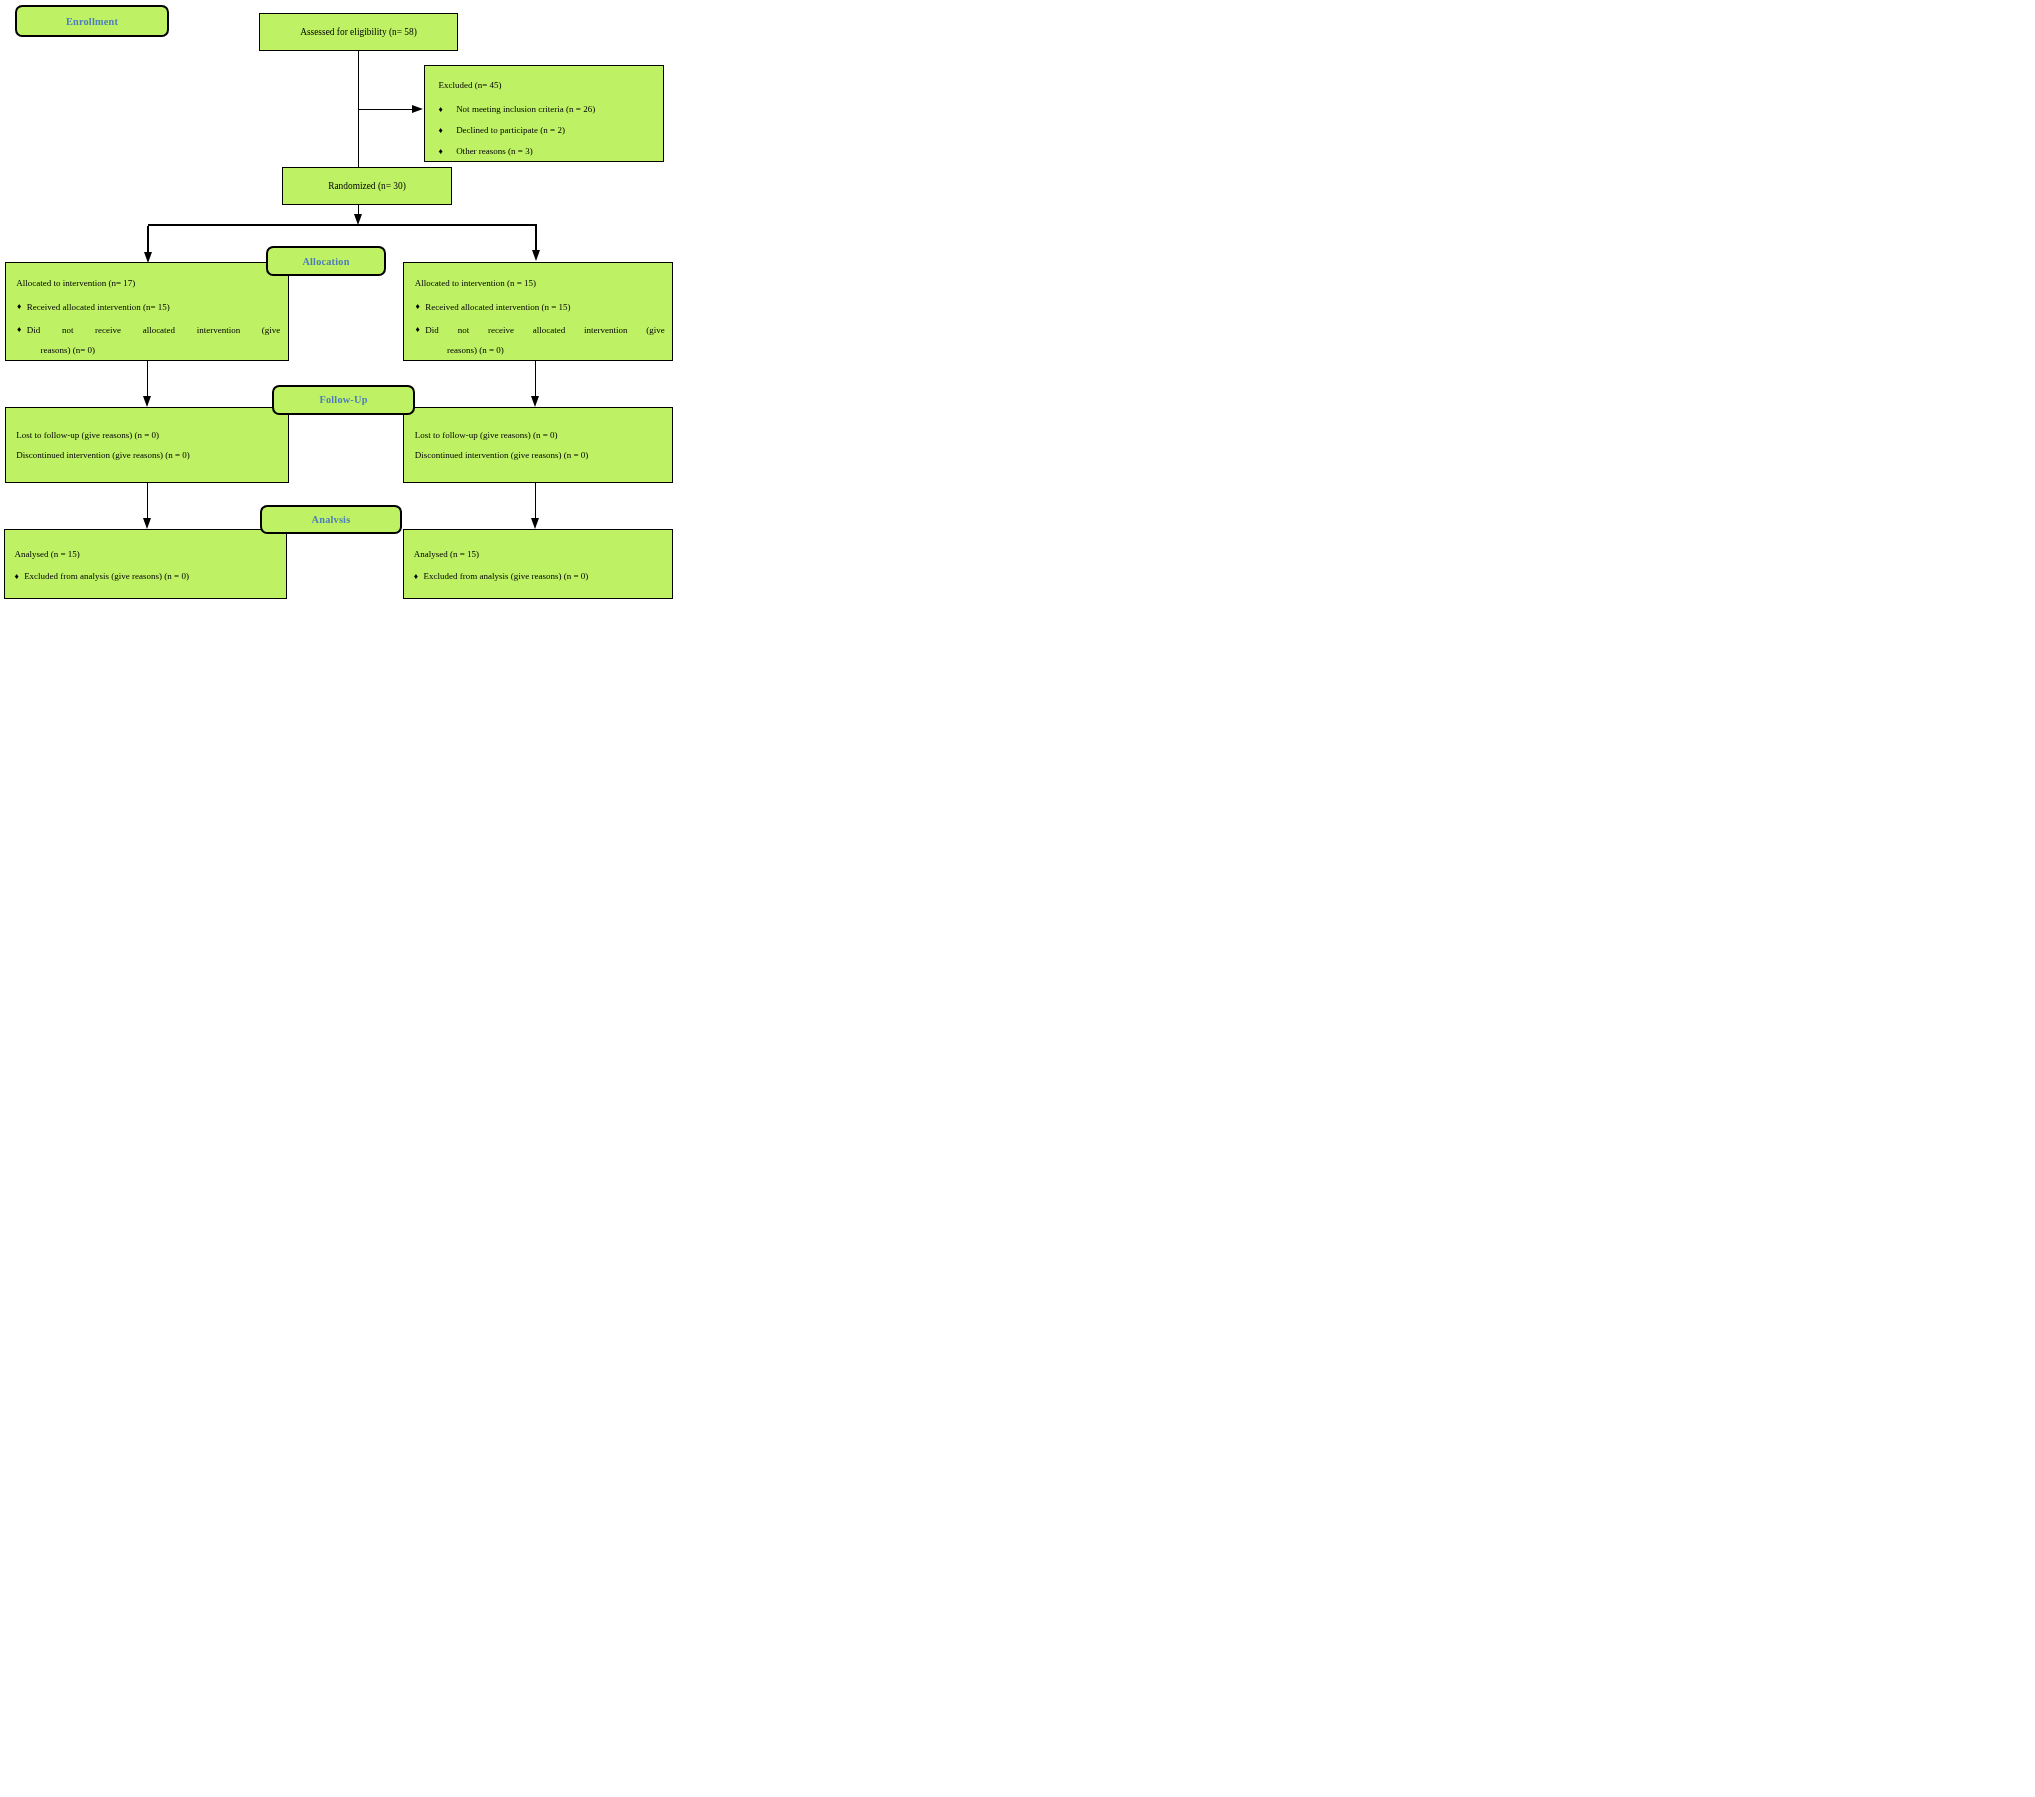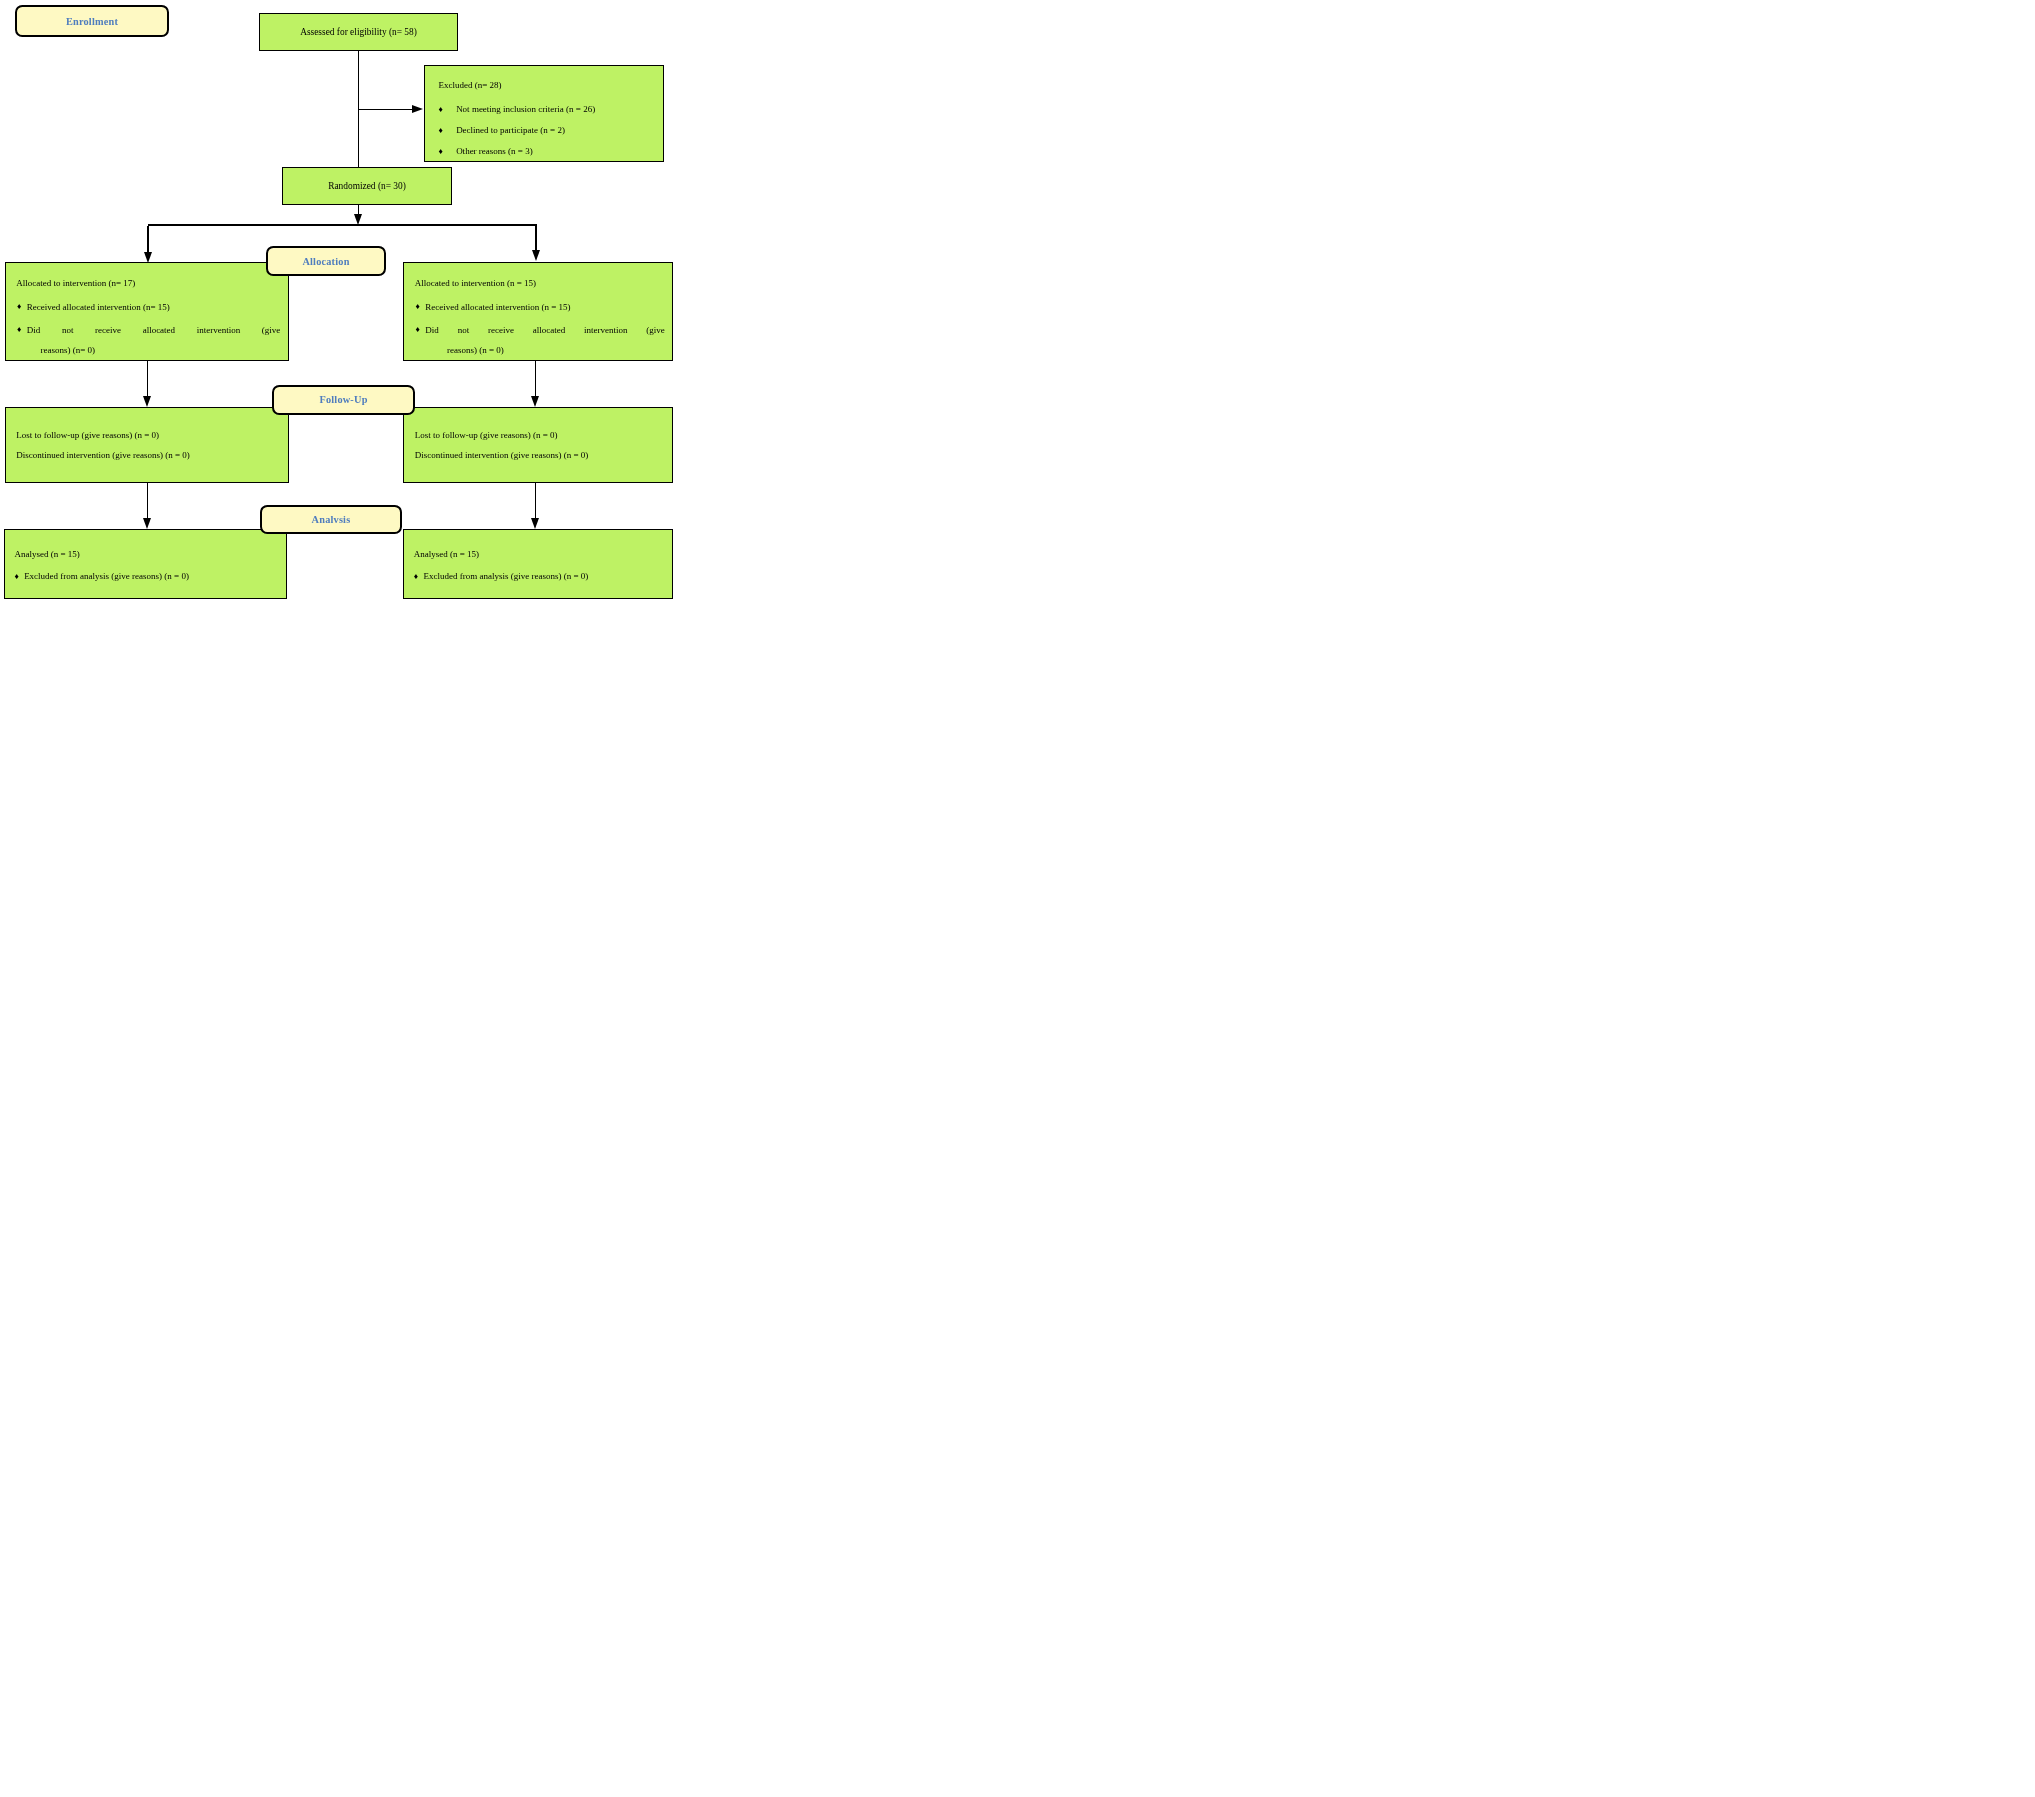--- a/index.html
+++ b/index.html
@@ -2,21 +2,21 @@
 <html style="font-size:7.2px"><head>
 <meta charset="utf-8">
 <style>
   html,body { margin:0; padding:0; background:#ffffff; }
   body { font-family: "Liberation Serif", "DejaVu Serif", serif; color:#000; }
   .canvas {
     position:relative; width:679px; height:599px; background:#fff; overflow:hidden;
   }
   .stage {
     position:absolute; box-sizing:border-box;
-    background:#fef9c3; border:2.2px solid #000; border-radius:7.2px;
+    background:#bef264; border:2.2px solid #000; border-radius:7.2px;
     display:flex; align-items:center; justify-content:center;
     font-weight:bold; font-size:10.3px; color:#4f7dbe; letter-spacing:0.2px;
     z-index:6;
   }
   .wbox {
     position:absolute; box-sizing:border-box;
     background:#bef264; border:1.8px solid #000; z-index:3; font-size:9px;
   }
   .cbox { display:flex; align-items:center; justify-content:center; text-align:center; font-size:9.4px; }
   .tline { position:absolute; left:10.7px; right:4.5px; }
@@ -74,21 +74,21 @@
   </div>
   <div class="stage" style="left:260px; top:505px; width:142px; height:29px;">
     <span>Analvsis</span>
   </div>
 
   <div class="wbox cbox" style="left:259px; top:13px; width:199px; height:38px;">
     <span>Assessed for eligibility (n= 58)</span>
   </div>
 
   <div class="wbox" style="left:424px; top:65px; width:240px; height:97px;">
-    <div class="tline" style="top:14.3px; left:13.4px;">Excluded (n= 28)</div>
+    <div class="tline" style="top:14.3px; left:13.4px;">Excluded (n= 45)</div>
     <div class="exrow" style="top:38px;">
       <span class="dmd">♦</span>
       <span class="btxt">Not meeting inclusion criteria (n = 26)</span>
     </div>
     <div class="exrow" style="top:59px;">
       <span class="dmd">♦</span>
       <span class="btxt">Declined to participate (n = 2)</span>
     </div>
     <div class="exrow" style="top:80px;">
       <span class="dmd">♦</span>

